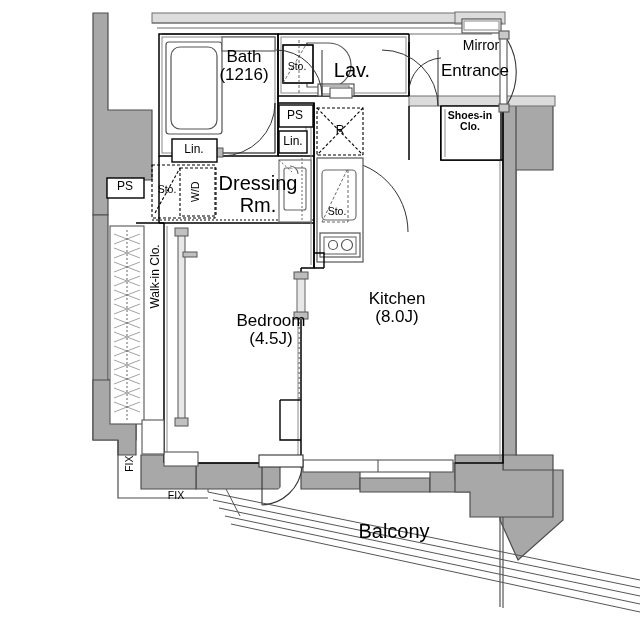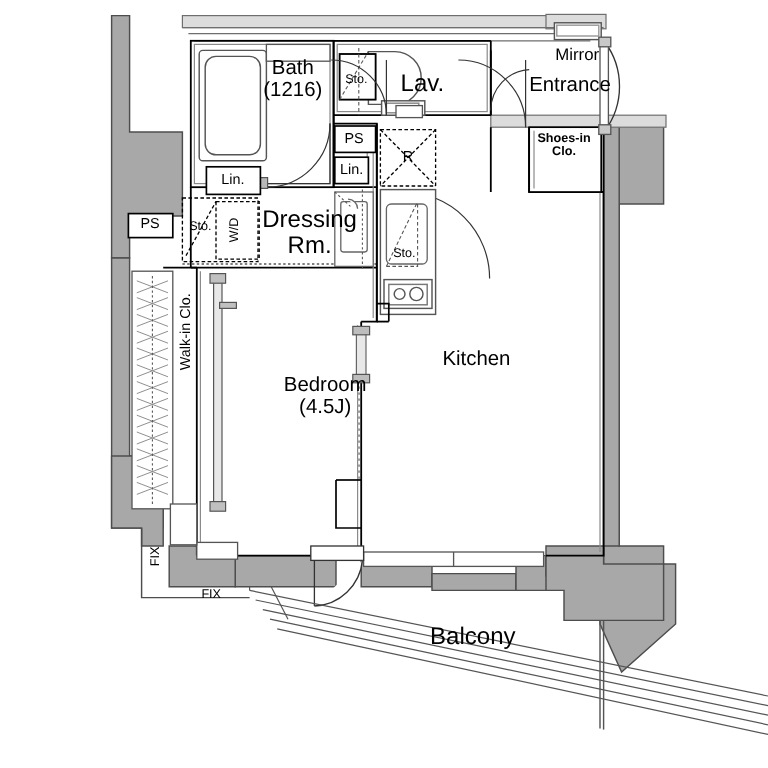--- a/index.html
+++ b/index.html
@@ -336,20 +336,21 @@
     <div>Rm.</div>
   </div>
 
   <div class="lbl big" style="left:239px;top:312px;transform:translate(-50%,0);margin-left:32px;">
     <div>Bedroom</div>
     <div>(4.5J)</div>
   </div>
 
   <div class="lbl big" style="left:397px;top:290px;transform:translate(-50%,0);">
     <div>Kitchen</div>
+    <div>(8.0J)</div>
   </div>
 
   <div class="lbl mid" style="left:394px;top:521px;transform:translate(-50%,0);text-align:right;">
     <div>Balcony</div>
   </div>
 </div>
 
 <div>
   <div class="lbl sm" style="left:194px;top:143px;transform:translate(-50%,0);">Lin.</div>
 

